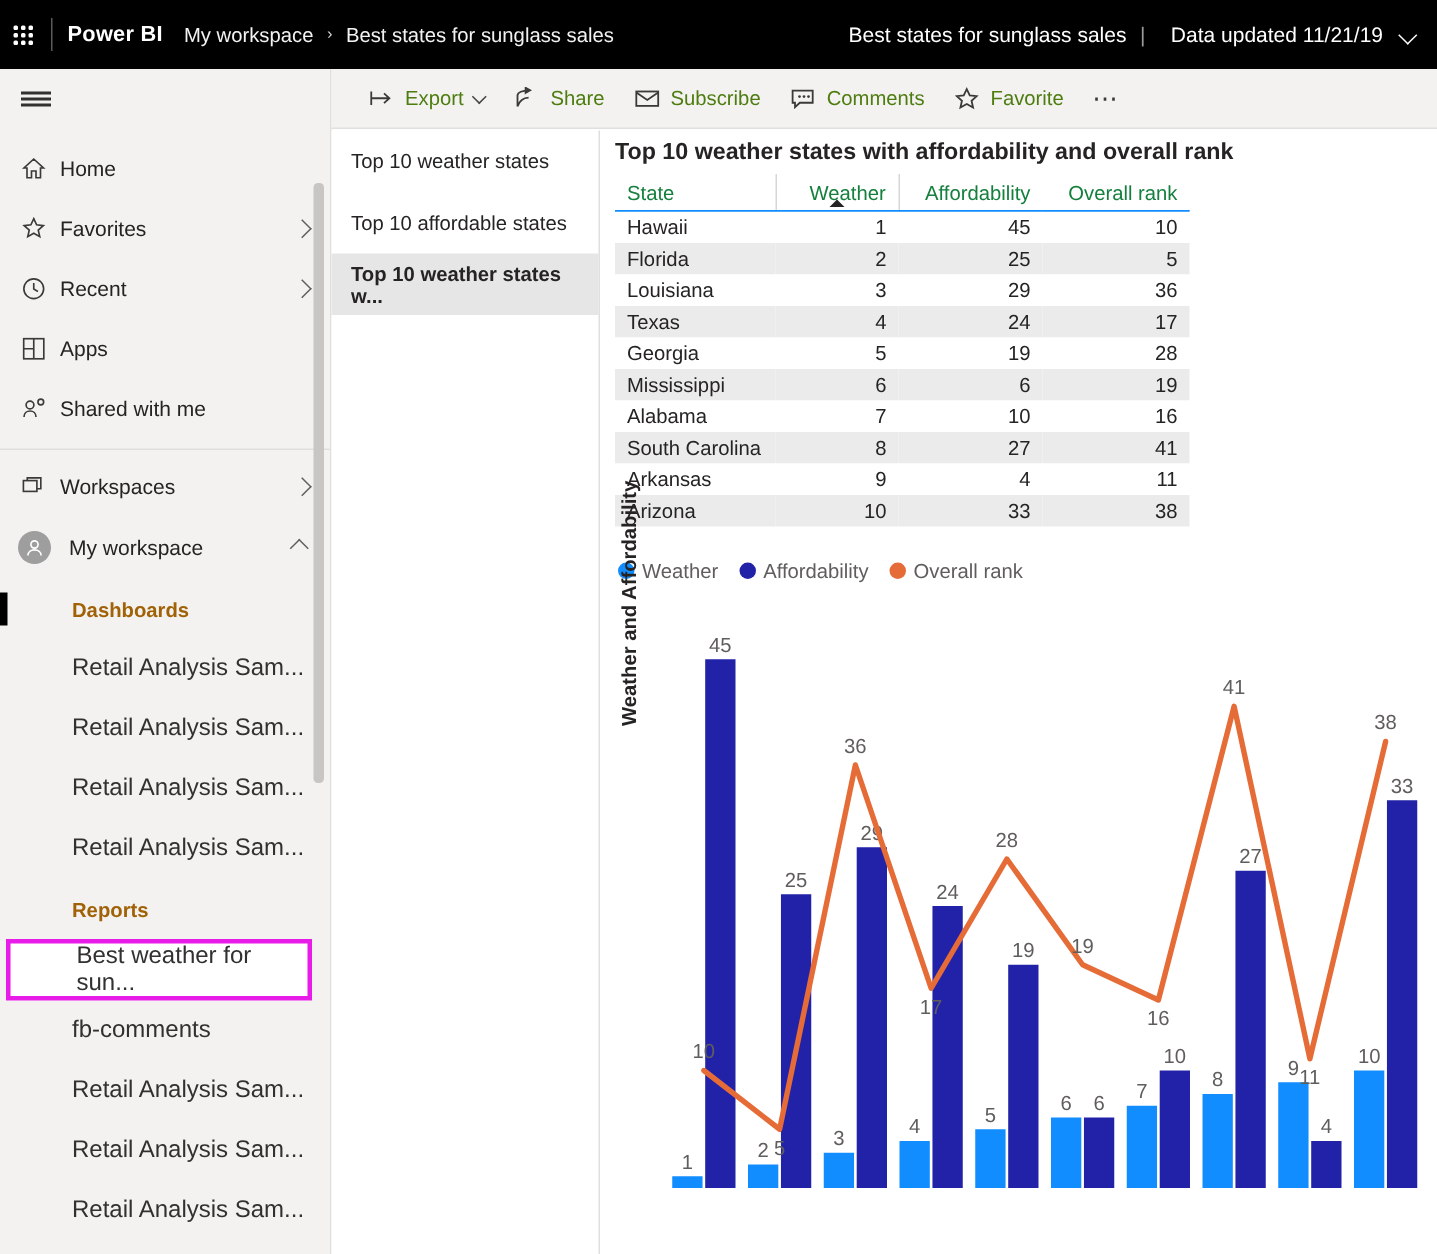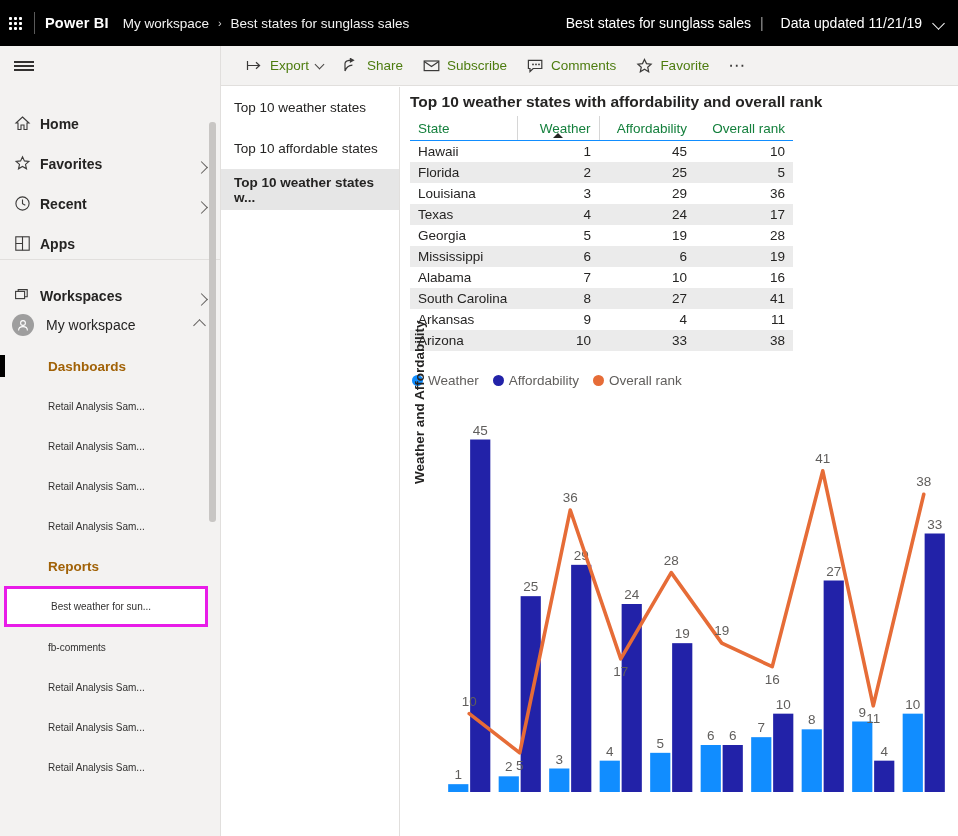--- a/index.html
+++ b/index.html
@@ -33,36 +33,36 @@
     border-right:1.4px solid #fff; border-bottom:1.4px solid #fff; transform:rotate(45deg); }
 
   
   .leftnav {
     position:absolute; left:0; top:46px; width:221px; height:790px;
     background:#f3f2f1; border-right:1px solid #e1dfdd;
   }
   .hamb { height:40px; display:flex; align-items:center; padding-left:14px; cursor:pointer; }
   .hamb i { display:block; width:20px; height:1.6px; background:#323130; margin:2.6px 0; }
   .nav-list { padding-top:6px; }
-  .nav-item { height:40px; display:flex; align-items:flex-end; padding-left:14px; cursor:pointer; position:relative;font-weight:bold; }
+  .nav-item { height:40px; display:flex; align-items:center; padding-left:14px; cursor:pointer; position:relative; }
   .nav-ic { width:26px; display:flex; align-items:center; justify-content:flex-start; color:#3b3a39; }
   .nav-lbl { font-size:14px; color:#252423; }
   .nav-chev { position:absolute; right:14px; width:9px; height:9px;
     border-right:1.4px solid #605e5c; border-top:1.4px solid #605e5c; transform:rotate(45deg); }
   .nav-div { height:1px; background:#e1dfdd; margin:7px 0 4px 0; }
   .ws-row { height:42px; display:flex; align-items:center; padding-left:12px; cursor:pointer; position:relative; }
   .ws-avatar { width:22px; height:22px; border-radius:50%; background:#9e9e9e; margin-right:12px;
     display:flex; align-items:center; justify-content:center; }
   .ws-avatar svg { display:block; }
   .ws-lbl { font-size:14px; color:#252423; }
   .ws-chev { position:absolute; right:16px; width:9px; height:9px;
     border-left:1.4px solid #605e5c; border-top:1.4px solid #605e5c; transform:rotate(45deg); }
   .ws-tree { position:relative; }
   .tree-hd { height:40px; display:flex; align-items:center; padding-left:48px; font-size:13.5px; font-weight:bold; color:#a16207; }
-  .tree-it { height:40px; display:flex; align-items:center; padding-left:48px; font-size:10px; color:#323130; cursor:pointer; }
+  .tree-it { height:40px; display:flex; align-items:center; padding-left:48px; font-size:16px; color:#323130; cursor:pointer; }
   .tree-it.sel {
     background:#fff; border:3px solid #e81ce8; margin:0 12px 0 4px; padding-left:44px; height:41px;
   }
   .tree-it.sel .sel-bar { position:absolute; left:0px; top:9px; width:5px; height:22px; background:#000; }
   .ln-scroll { position:absolute; right:4px; top:76px; width:7px; height:400px; background:#c8c6c4; border-radius:3px; }
 
   
   .cmdbar {
     position:absolute; left:221px; top:46px; width:737px; height:40px;
     background:#f3f2f1; border-bottom:1px solid #e1dfdd;
@@ -199,20 +199,30 @@
       <div class="nav-item">
         <span class="nav-ic">
           <svg width="17" height="17" viewBox="0 0 17 17">
               <rect x="1.8" y="1.8" width="13.4" height="13.4" fill="none" stroke="#3b3a39" stroke-width="1.1"></rect>
               <path d="M8.5 1.8v13.4M1.8 8.5h6.7" stroke="#3b3a39" stroke-width="1.1"></path>
             </svg>
         </span>
         <span class="nav-lbl">Apps</span>
       </div>
 
+      <div class="nav-item">
+        <span class="nav-ic">
+          <svg width="18" height="17" viewBox="0 0 18 17">
+              <circle cx="6" cy="6" r="2.6" fill="none" stroke="#3b3a39" stroke-width="1.1"></circle>
+              <path d="M2 14c0-2.4 1.8-4 4-4s4 1.6 4 4" fill="none" stroke="#3b3a39" stroke-width="1.1"></path>
+              <circle cx="13.2" cy="4" r="1.9" fill="none" stroke="#3b3a39" stroke-width="1.1"></circle>
+            </svg>
+        </span>
+        <span class="nav-lbl">Shared with me</span>
+      </div>
 
       <div class="nav-div"></div>
 
       <div class="nav-item">
         <span class="nav-ic">
           <svg width="18" height="17" viewBox="0 0 18 17">
               <rect x="1.6" y="4.4" width="9" height="7.2" fill="none" stroke="#3b3a39" stroke-width="1.1"></rect>
               <path d="M4.2 4.4V2.6h9v7.2h-2.6" fill="none" stroke="#3b3a39" stroke-width="1.1"></path>
             </svg>
         </span>

